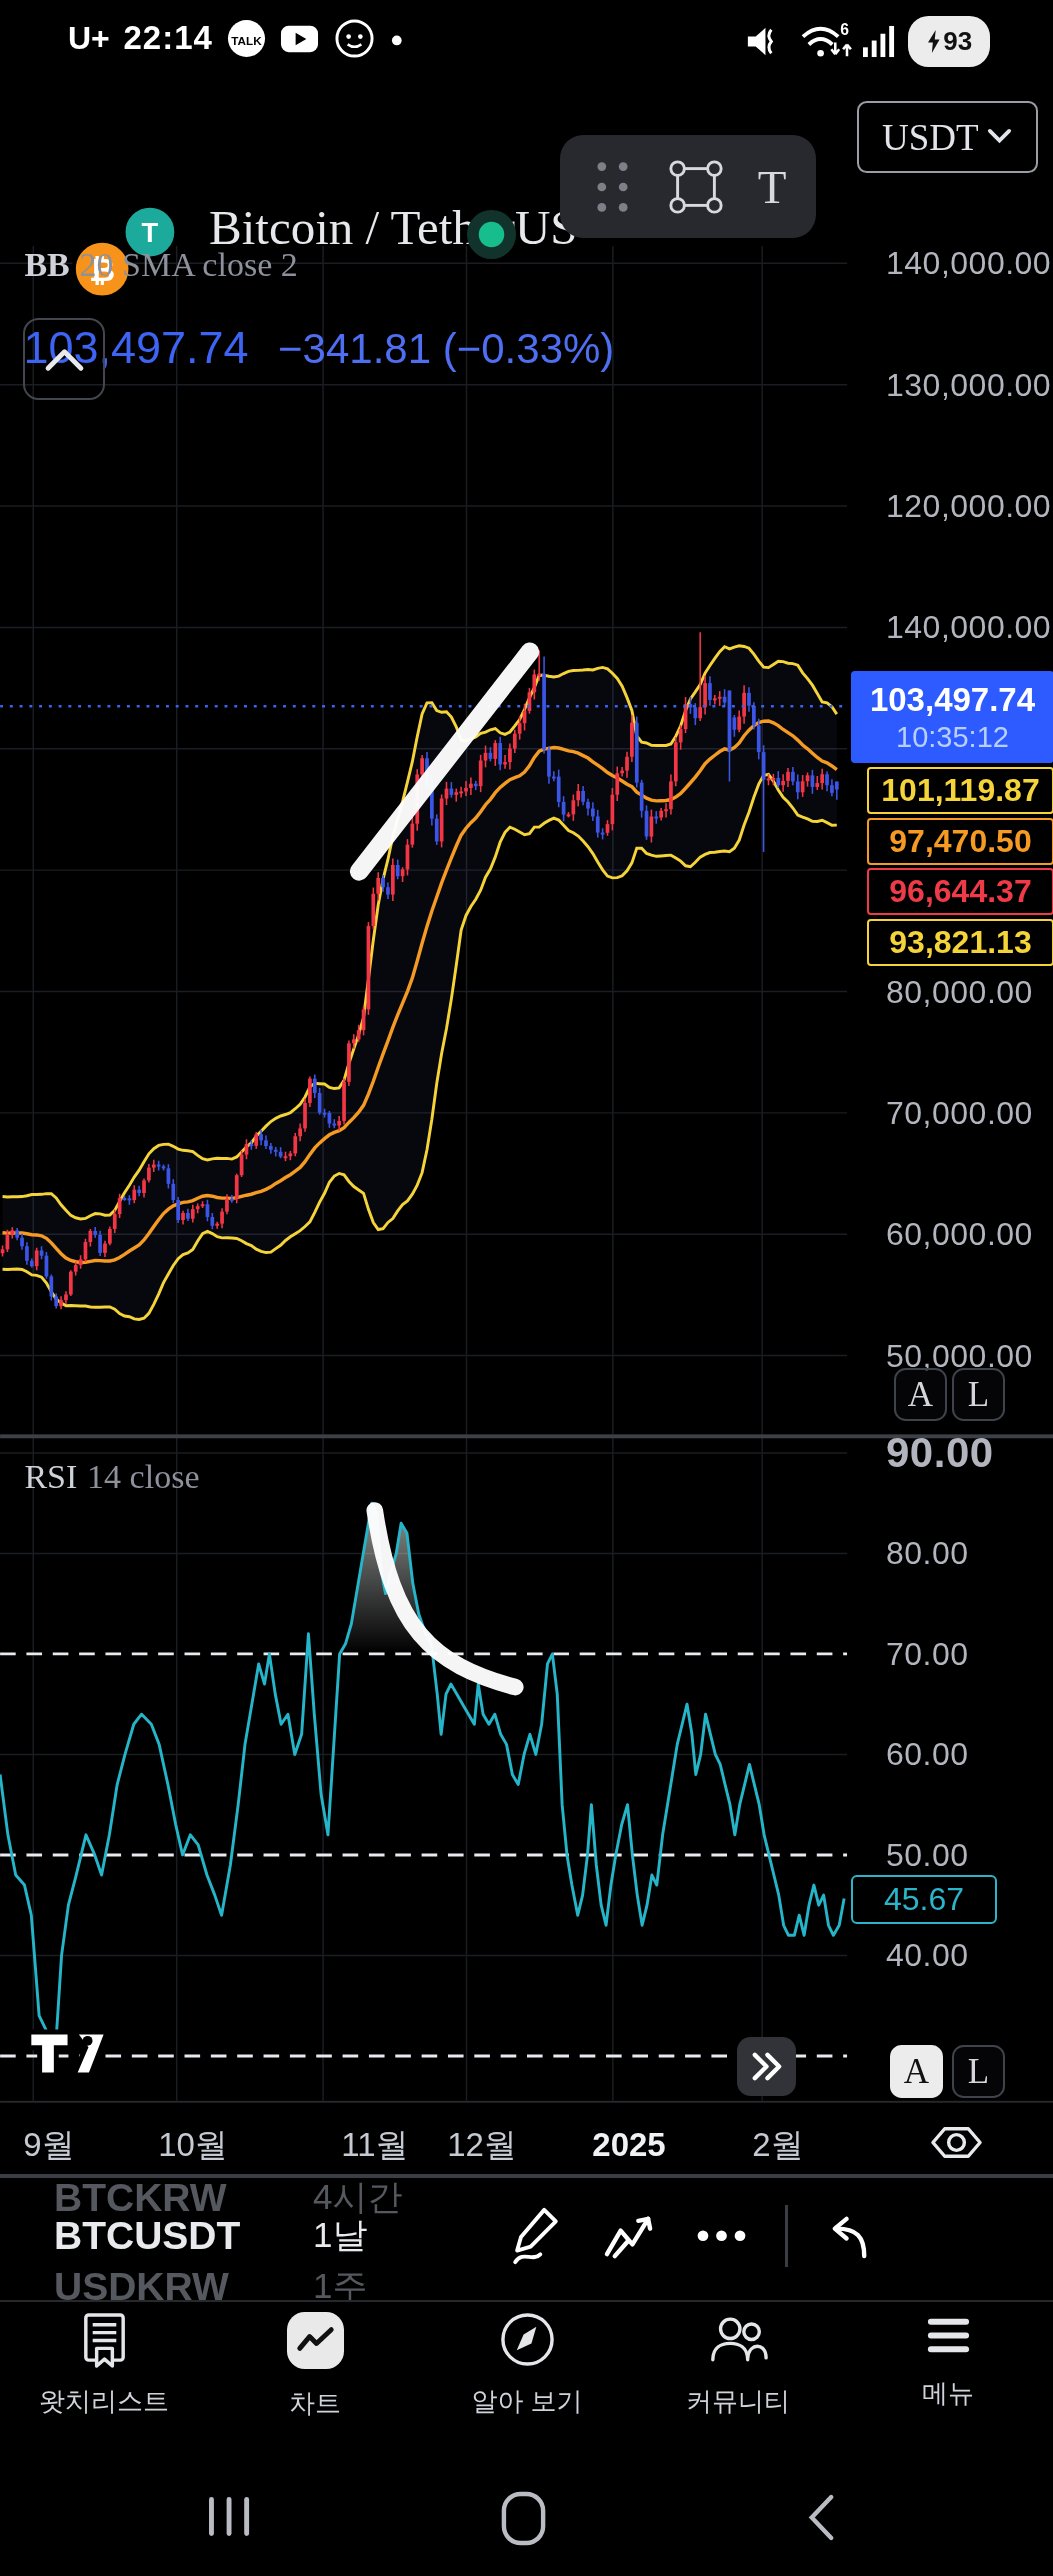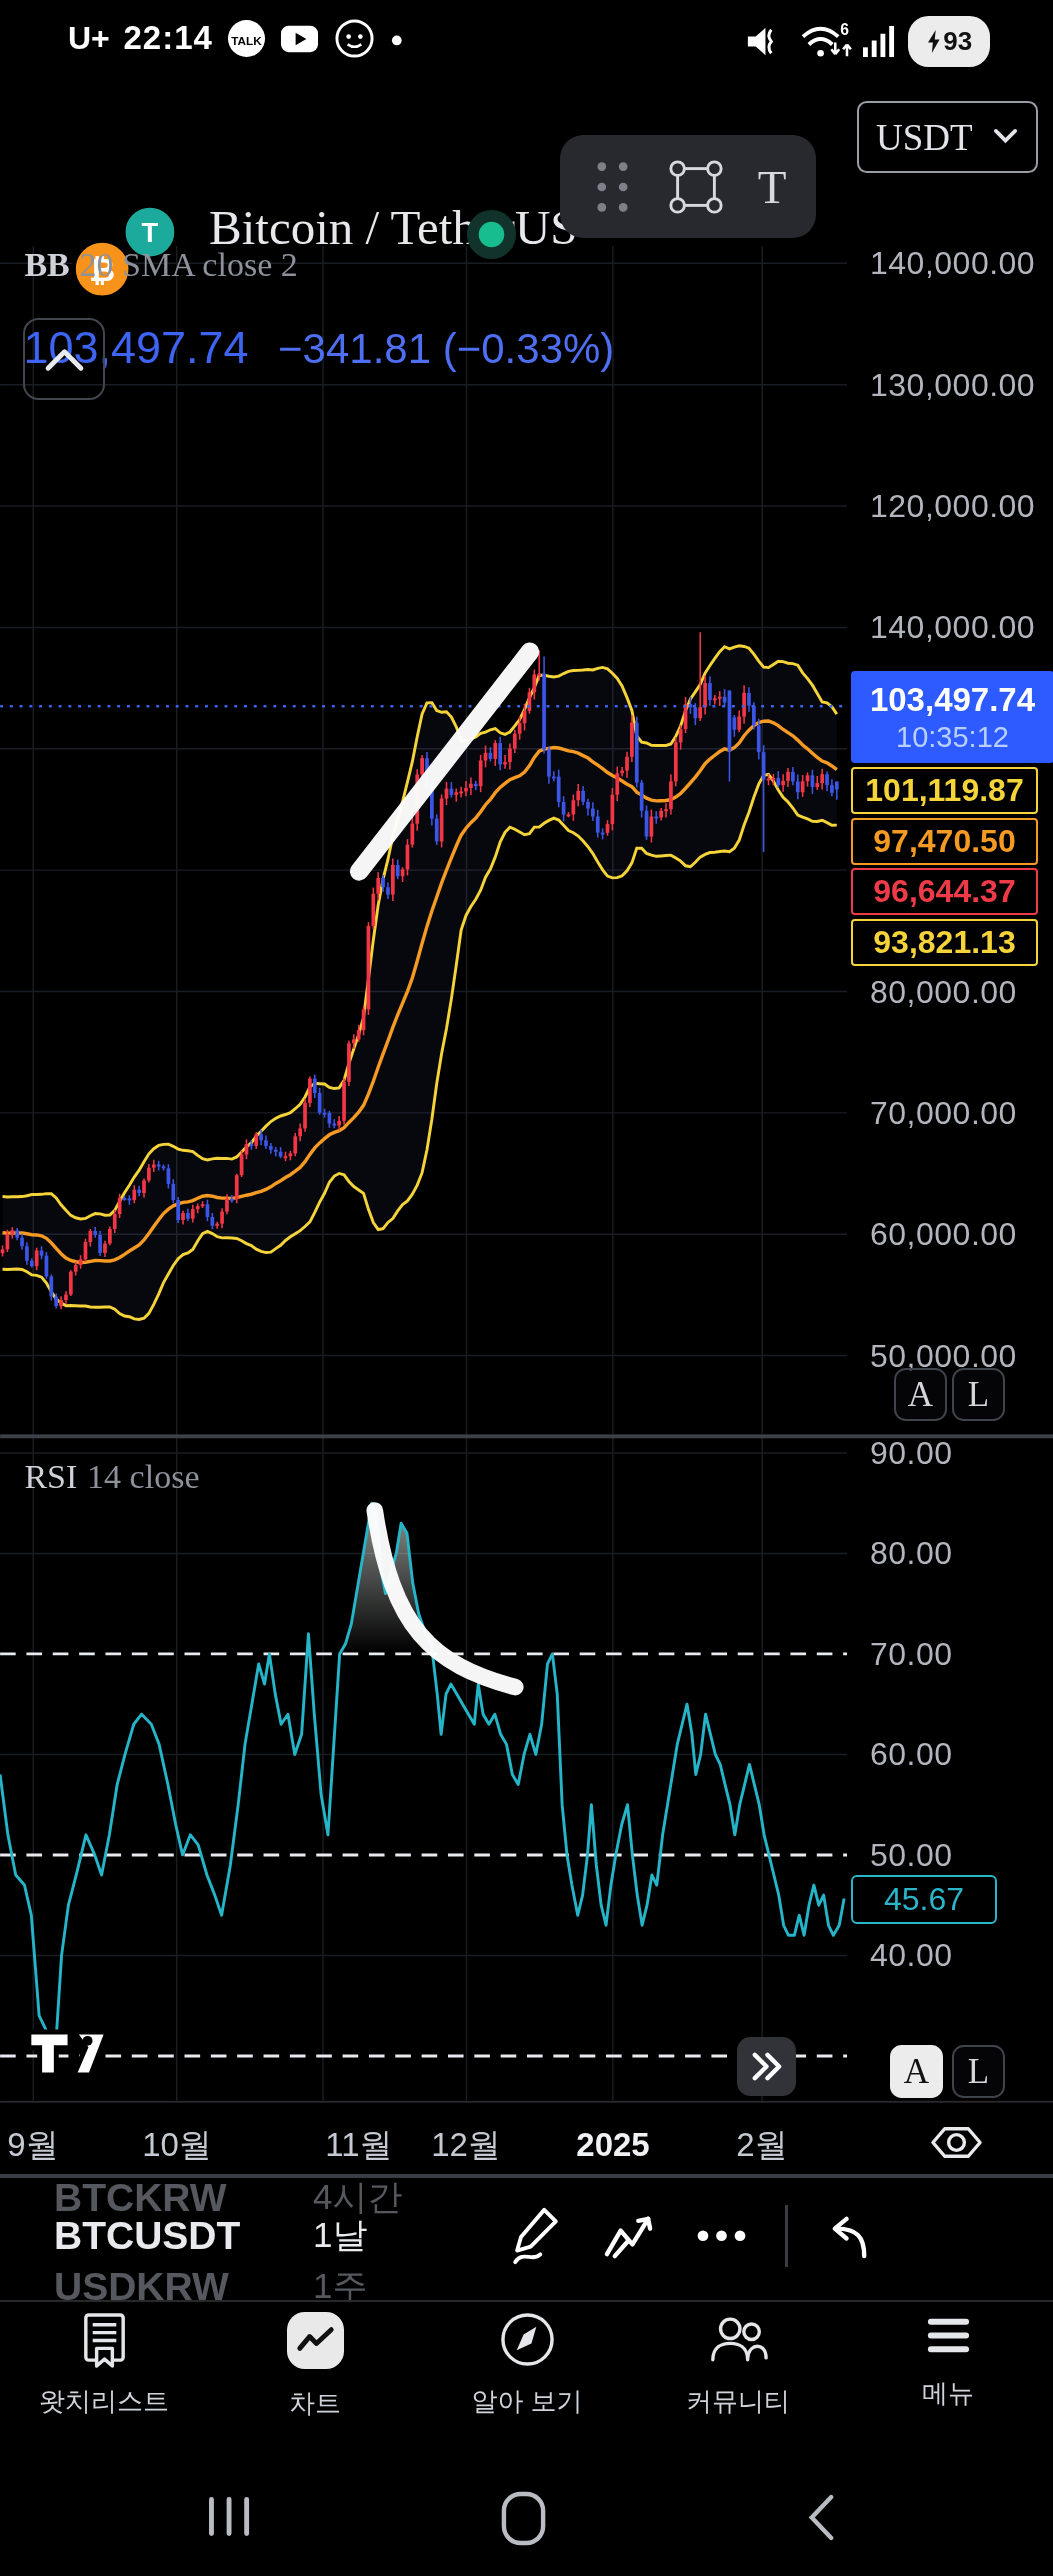--- a/index.html
+++ b/index.html
@@ -17,21 +17,21 @@
         background:#ececec;border-radius:20.5px;color:#111;font-weight:bold;font-size:26px;}
   
   #header{position:absolute;left:0;top:94px;width:1054px;height:117px;}
   #pair-title{position:absolute;left:209px;top:105px;font-family:"Liberation Serif",serif;
         font-size:49px;color:#e6e8ec;}
   #price-row{position:absolute;left:23.4px;top:322px;width:839px;}
   #price-main{font-size:45px;color:#3e64f4;display:inline-block;}
   #price-change{font-size:42px;color:#4e6ff2;display:inline-block;margin-left:25px;}
   #usdt-box{position:absolute;left:857px;top:101px;width:181px;height:72px;border:2.9px solid #9a9da6;
         border-radius:9.8px;display:flex;align-items:center;justify-content:space-between;
-        padding:0 17px;box-sizing:border-box;}
+        padding:0 23px;box-sizing:border-box;}
   #usdt-box .cur{font-family:"Liberation Serif",serif;font-size:37px;color:#e2e4e9;}
   #draw-toolbar{position:absolute;left:560px;top:135px;width:256px;height:103px;background:#27292e;
         border-radius:23.4px;display:flex;align-items:center;justify-content:space-around;padding:0 13.7px;box-sizing:border-box;}
   .tool-T{font-family:"Liberation Serif",serif;font-size:47px;color:#d7d9de;}
   
   #bb-label{position:absolute;left:24.4px;top:246px;font-family:"Liberation Serif",serif;font-size:34px;}
   #bb-label .nm{color:#cfd2d8;font-weight:bold;} #bb-label .pr{color:#8d919c;margin-left:9.8px;}
   #collapse-btn{position:absolute;left:23.4px;top:318px;width:78px;height:78px;border:2.9px solid #43464e;
         border-radius:15.6px;display:flex;align-items:center;justify-content:center;}
   #rsi-label{position:absolute;left:24.4px;top:1458px;font-family:"Liberation Serif",serif;font-size:34px;}
@@ -575,30 +575,30 @@
 
   <div id="bb-label">
     <span class="nm">BB</span><span class="pr">20 SMA close 2</span>
   </div>
   <div id="collapse-btn">
     <svg width="45" height="29" viewBox="0 0 46 30">
         <path d="M6,24 L23,7 L40,24" stroke="#e8eaee" stroke-width="5" fill="none" stroke-linecap="round" stroke-linejoin="round"></path>
       </svg>
   </div>
 
-  <div id="gen-layer" class="abs" style="left:0;top:0;width:1018px;height:2576px;pointer-events:none;">
+  <div id="gen-layer" class="abs" style="left:16px;top:0;width:1018px;height:2576px;pointer-events:none;">
       <div class="abs" style="left:870px;top:263px;transform:translateY(-50%);font-size:32px;color:#b2b5be;letter-spacing:0.5px;">140,000.00</div>
       <div class="abs" style="left:870px;top:385px;transform:translateY(-50%);font-size:32px;color:#b2b5be;letter-spacing:0.5px;">130,000.00</div>
       <div class="abs" style="left:870px;top:506px;transform:translateY(-50%);font-size:32px;color:#b2b5be;letter-spacing:0.5px;">120,000.00</div>
       <div class="abs" style="left:870px;top:627px;transform:translateY(-50%);font-size:32px;color:#b2b5be;letter-spacing:0.5px;">140,000.00</div>
       <div class="abs" style="left:870px;top:992px;transform:translateY(-50%);font-size:32px;color:#b2b5be;letter-spacing:0.5px;">80,000.00</div>
       <div class="abs" style="left:870px;top:1113px;transform:translateY(-50%);font-size:32px;color:#b2b5be;letter-spacing:0.5px;">70,000.00</div>
       <div class="abs" style="left:870px;top:1234px;transform:translateY(-50%);font-size:32px;color:#b2b5be;letter-spacing:0.5px;">60,000.00</div>
       <div class="abs" style="left:870px;top:1356px;transform:translateY(-50%);font-size:32px;color:#b2b5be;letter-spacing:0.5px;">50,000.00</div>
-      <div class="abs" style="left:870px;top:1453px;transform:translateY(-50%);font-size:32px;color:#b2b5be;letter-spacing:0.5px;">90.00</div>
+      <div class="abs" style="left:870px;top:1453px;transform:translateY(-50%);font-size:42px;color:#b2b5be;letter-spacing:0.5px;font-weight:bold;">90.00</div>
       <div class="abs" style="left:870px;top:1553px;transform:translateY(-50%);font-size:32px;color:#b2b5be;letter-spacing:0.5px;">80.00</div>
       <div class="abs" style="left:870px;top:1654px;transform:translateY(-50%);font-size:32px;color:#b2b5be;letter-spacing:0.5px;">70.00</div>
       <div class="abs" style="left:870px;top:1754px;transform:translateY(-50%);font-size:32px;color:#b2b5be;letter-spacing:0.5px;">60.00</div>
       <div class="abs" style="left:870px;top:1855px;transform:translateY(-50%);font-size:32px;color:#b2b5be;letter-spacing:0.5px;">50.00</div>
       <div class="abs" style="left:870px;top:1955px;transform:translateY(-50%);font-size:32px;color:#b2b5be;letter-spacing:0.5px;">40.00</div>
       <div class="abs" style="left:851px;top:767px;width:187px;height:47px;border:2.9px solid #f5d43a;color:#f5d43a;border-radius:3.9px;background:#000;display:flex;align-items:center;justify-content:center;font-size:32px;font-weight:bold;box-sizing:border-box;">101,119.87</div>
       <div class="abs" style="left:851px;top:818px;width:187px;height:47px;border:2.9px solid #f59a23;color:#f59a23;border-radius:3.9px;background:#000;display:flex;align-items:center;justify-content:center;font-size:32px;font-weight:bold;box-sizing:border-box;">97,470.50</div>
       <div class="abs" style="left:851px;top:868px;width:187px;height:47px;border:2.9px solid #ef3b47;color:#ef3b47;border-radius:3.9px;background:#000;display:flex;align-items:center;justify-content:center;font-size:32px;font-weight:bold;box-sizing:border-box;">96,644.37</div>
       <div class="abs" style="left:851px;top:919px;width:187px;height:47px;border:2.9px solid #f5d43a;color:#f5d43a;border-radius:3.9px;background:#000;display:flex;align-items:center;justify-content:center;font-size:32px;font-weight:bold;box-sizing:border-box;">93,821.13</div>
       <div class="abs" style="left:33px;top:2145px;transform:translate(-50%,-50%);font-size:33px;color:#c5c9d1;">9월</div>

